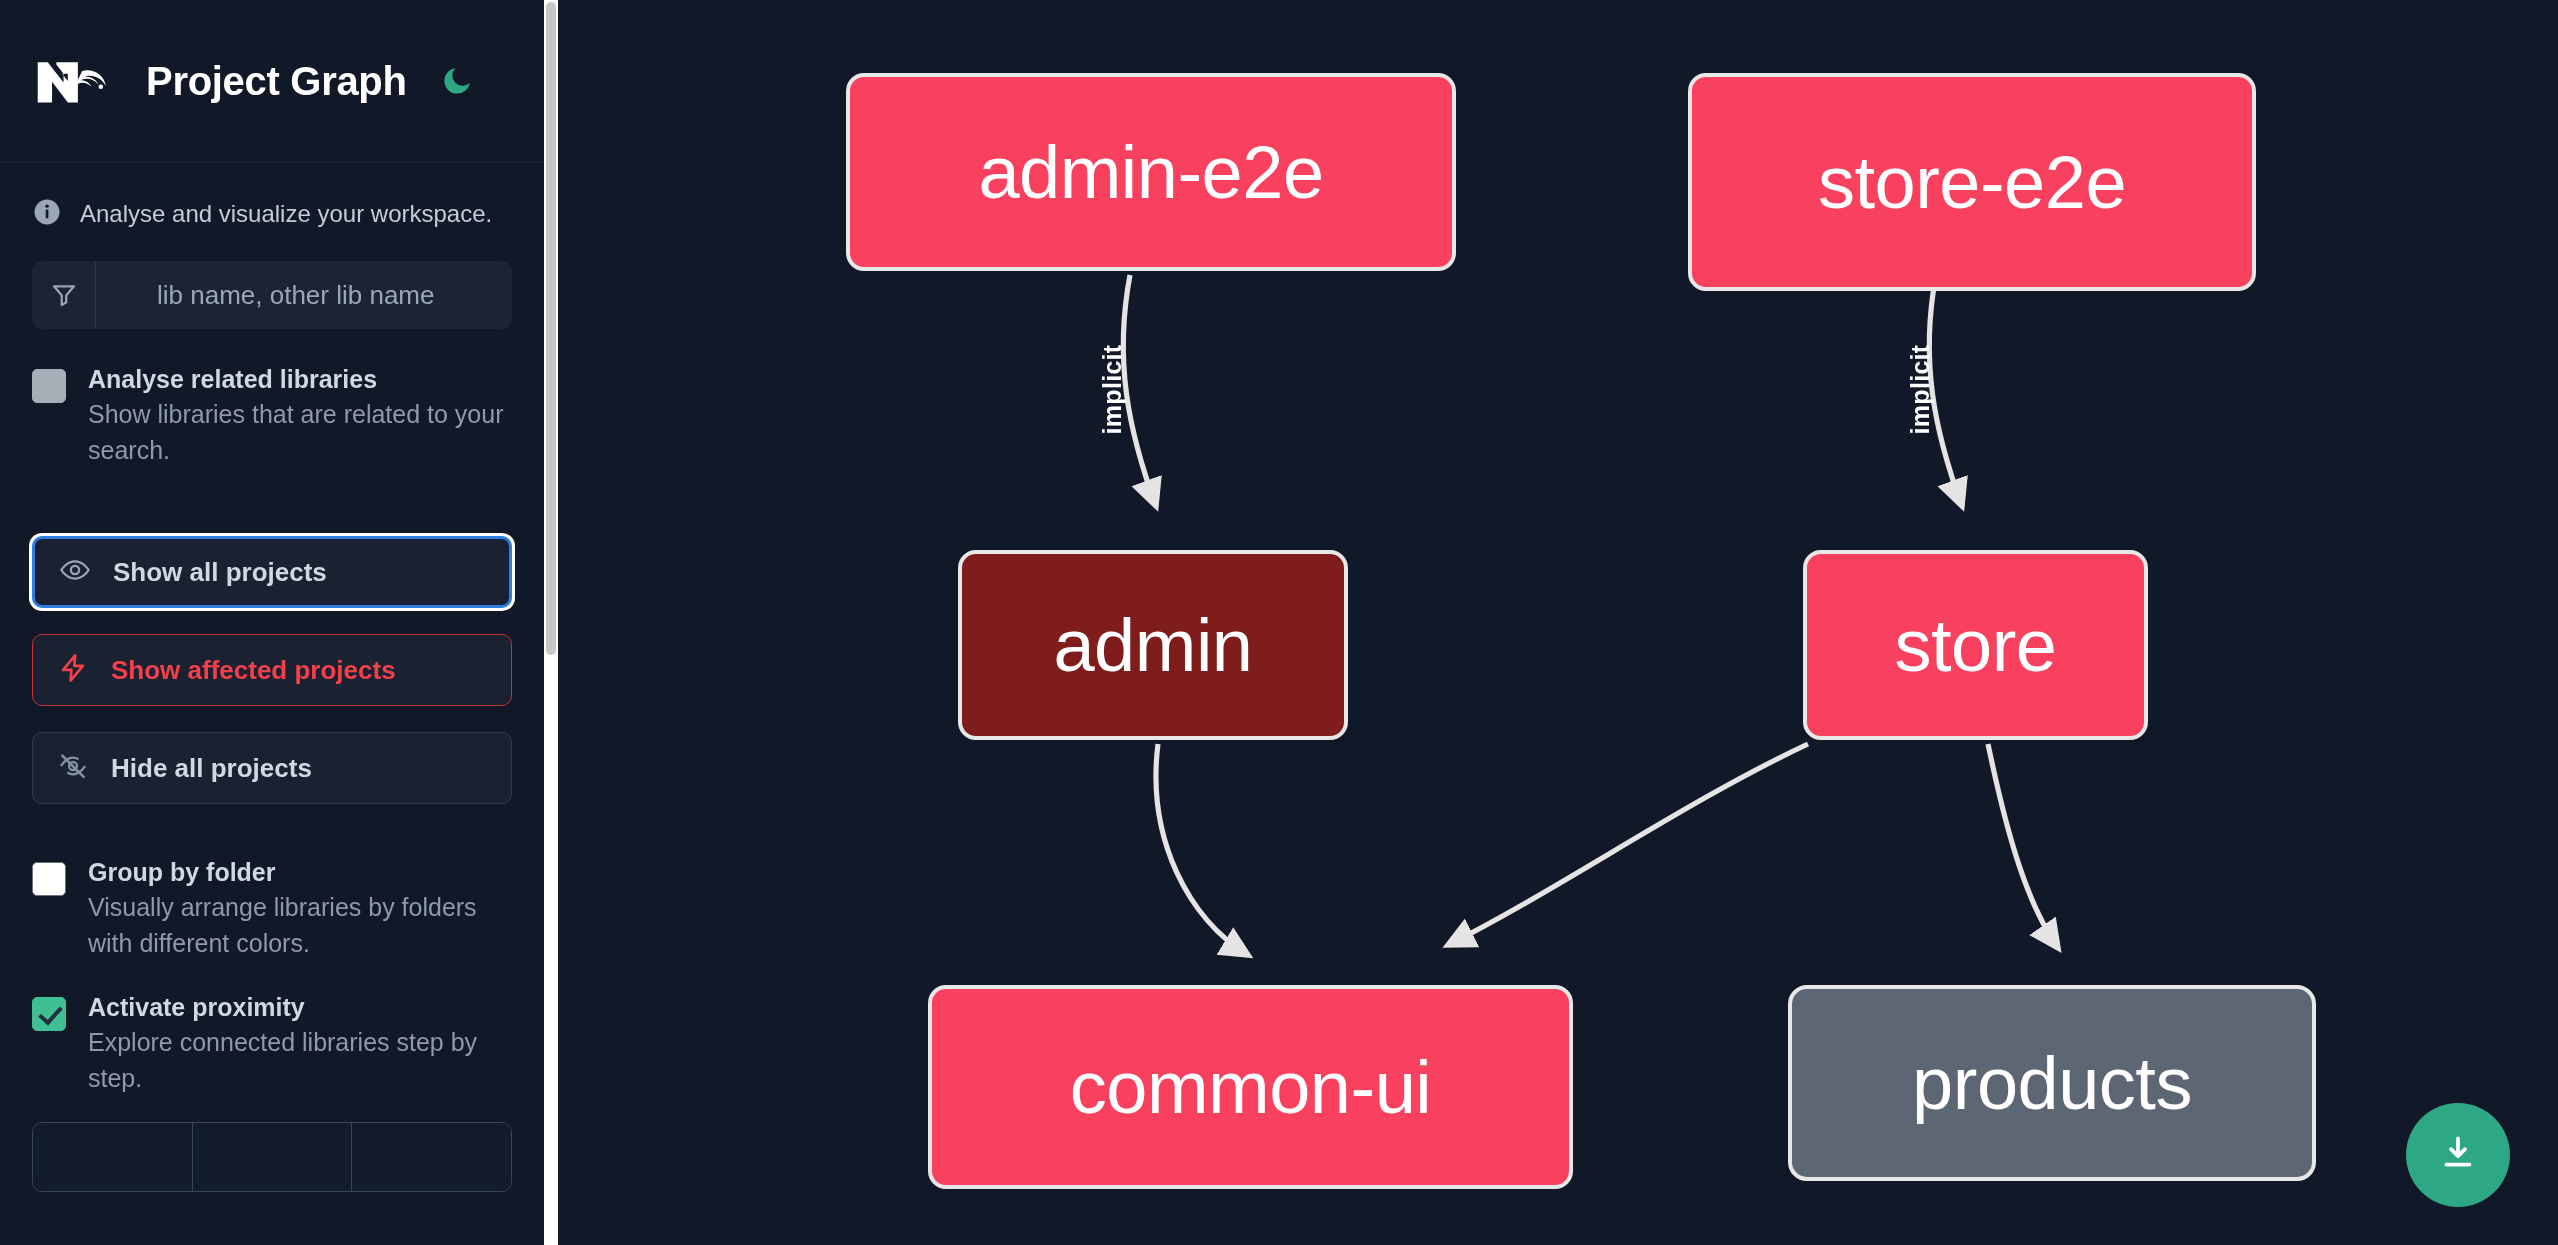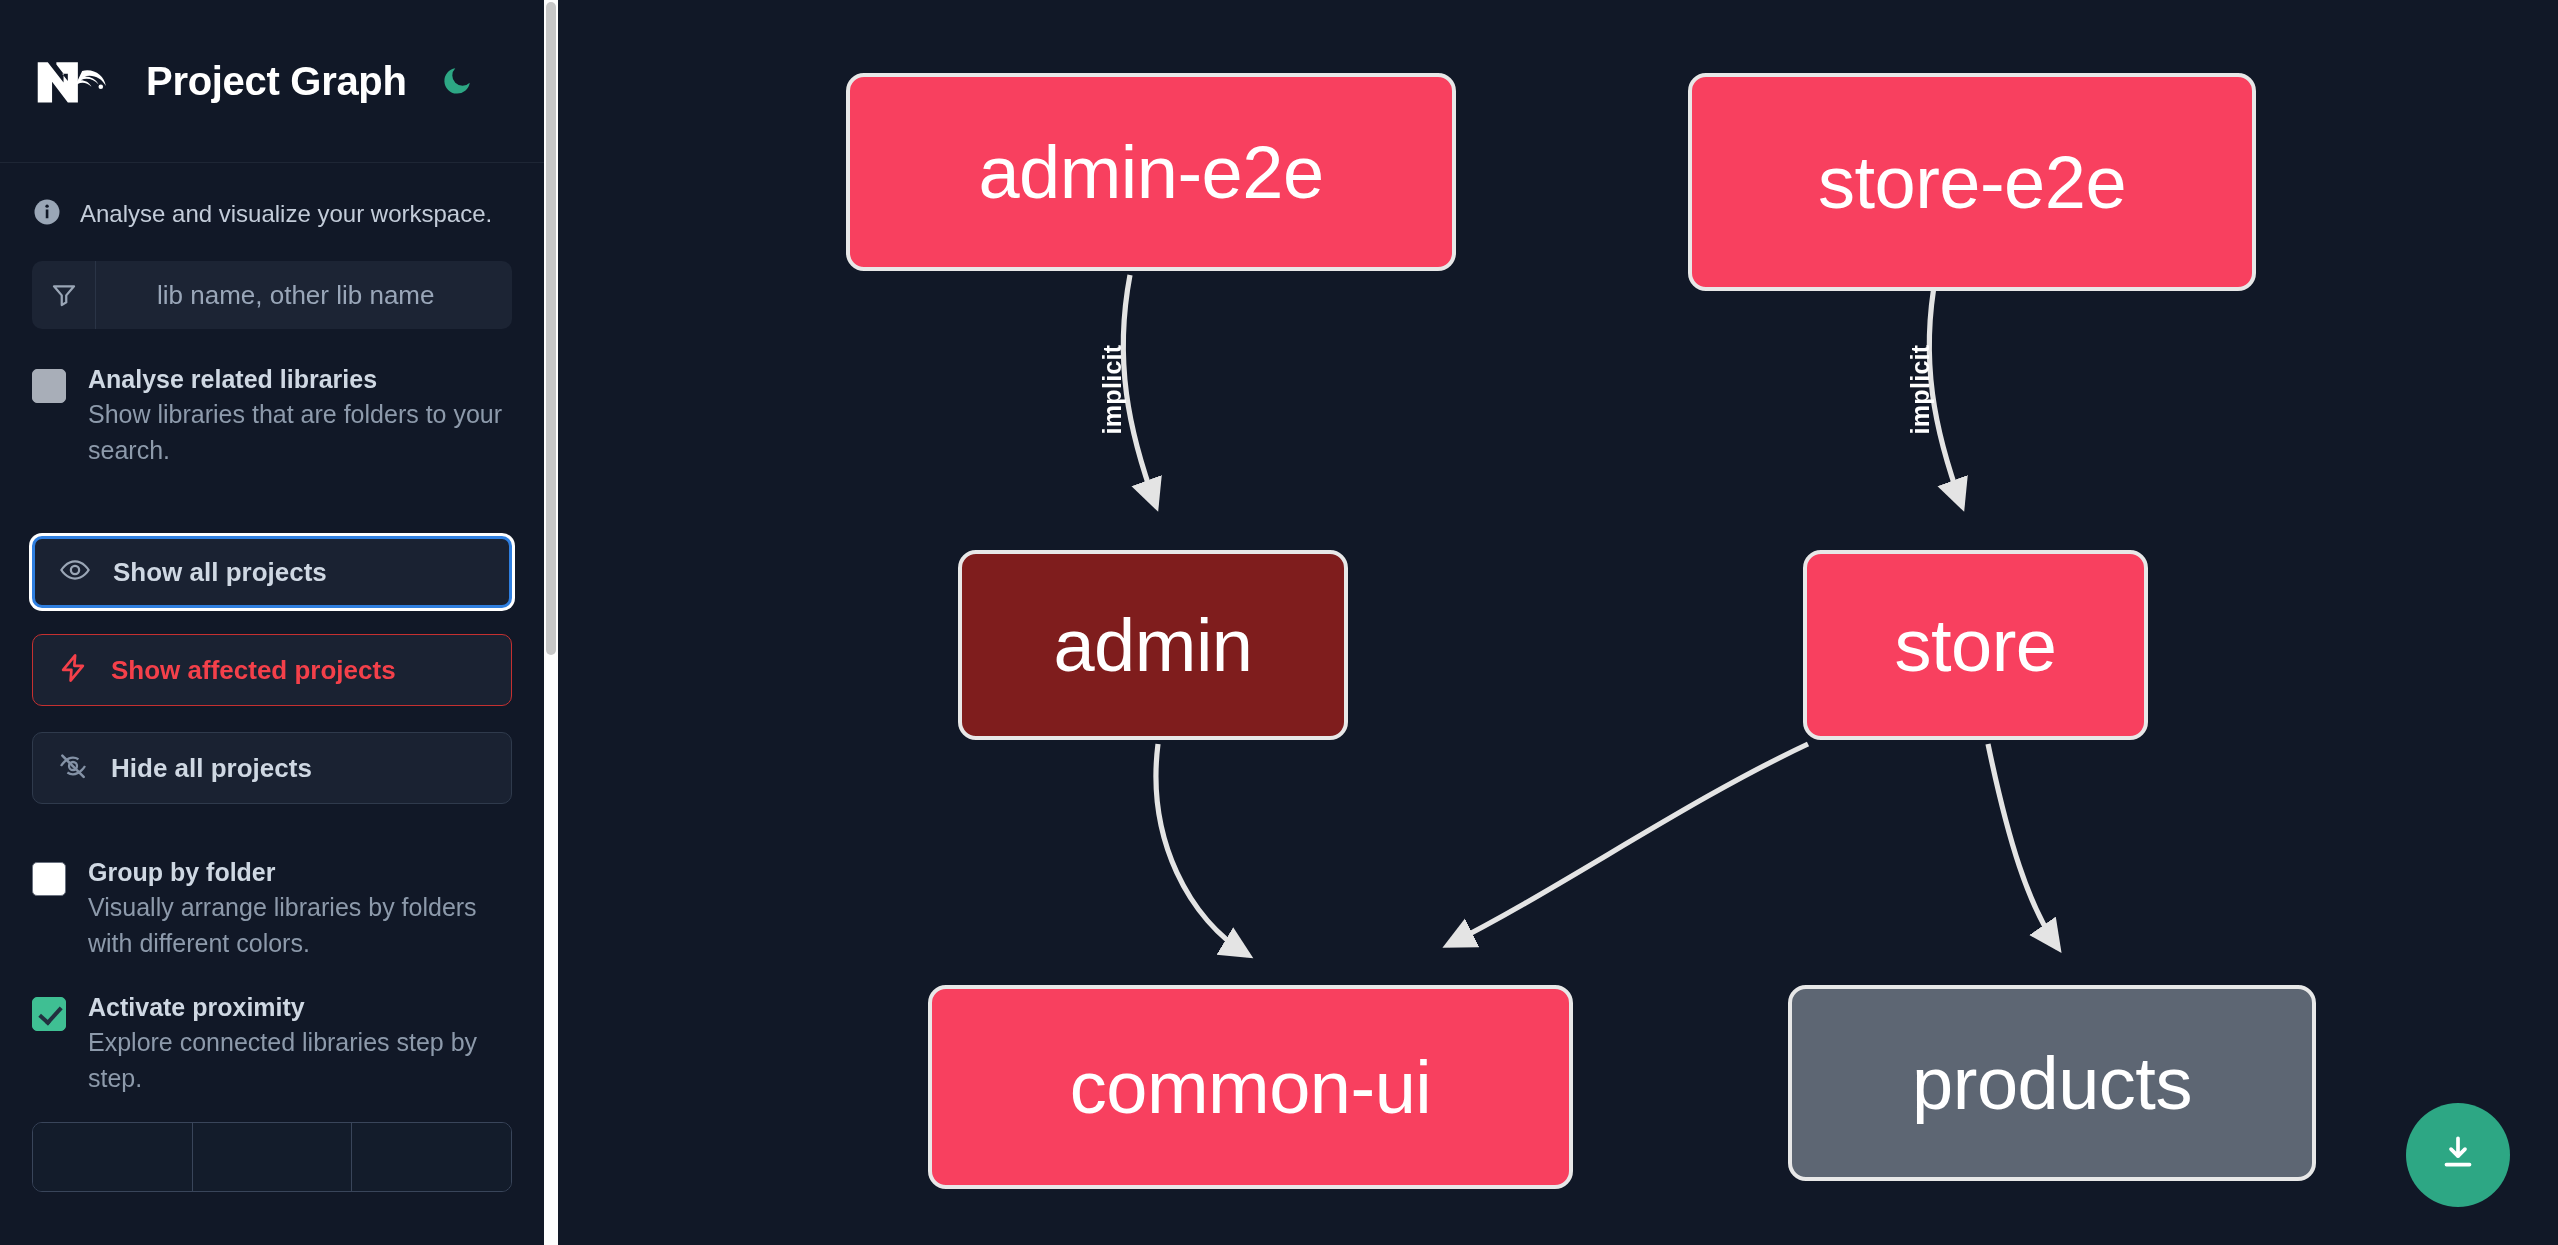--- a/index.html
+++ b/index.html
@@ -252,21 +252,21 @@
               <path fill="none" stroke="#9aa6b6" stroke-width="1.8" stroke-linejoin="round" d="M4 5h16l-6.2 7.3v5.6l-3.6 2.1v-7.7z"></path>
             </svg>
           </span>
           <input class="search-input" type="text" placeholder="lib name, other lib name" style="">
         </div>
 
         <div class="cb-row">
           <span class="cb grey"></span>
           <span class="cb-texts">
             <span class="cb-title" style="display:block">Analyse related libraries</span>
-            <span class="cb-desc" style="display:block">Show libraries that are folders to your search.</span>
+            <span class="cb-desc" style="display:block">Show libraries that are related to your search.</span>
           </span>
         </div>
 
         <div style="height:22px"></div>
 
         <div class="btn btn-focus">
           <span>
             <svg viewBox="0 0 24 24" width="32" height="32">
               <path fill="none" stroke="#9aa6b6" stroke-width="1.7" d="M1.8 12S5.5 5.6 12 5.6 22.2 12 22.2 12 18.5 18.4 12 18.4 1.8 12 1.8 12z"></path>
               <circle cx="12" cy="12" r="3.1" fill="none" stroke="#9aa6b6" stroke-width="1.7"></circle>
@@ -352,21 +352,21 @@
     </div>
     <div class="node" style="left:400px; top:550px; width:390px; height:190px; background:#7f1d1d;">
       <span>admin</span>
     </div>
     <div class="node" style="left:1245px; top:550px; width:345px; height:190px; background:#f8405f;">
       <span>store</span>
     </div>
     <div class="node" style="left:370px; top:985px; width:645px; height:204px; background:#f8405f;">
       <span>common-ui</span>
     </div>
-    <div class="node" style="left:1230px; top:985px; width:528px; height:196px; background:#5d6673;">
+    <div class="node" style="left:1230px; top:985px; width:528px; height:196px; background:#5d6673;border-radius:19px;">
       <span>products</span>
     </div>
 
     <span class="edge-label" style="left:510px; top:375px; transform:rotate(-90deg);">implicit</span>
     <span class="edge-label" style="left:1318px; top:375px; transform:rotate(-90deg);">implicit</span>
 
     <div class="fab">
       <span>
         <svg viewBox="0 0 24 24" width="42" height="42">
           <path fill="none" stroke="#ffffff" stroke-width="2.1" stroke-linecap="round" stroke-linejoin="round" d="M12 3.6v10.2m0 0 4-4m-4 4-4-4M5.4 18.6h13.2"></path>

